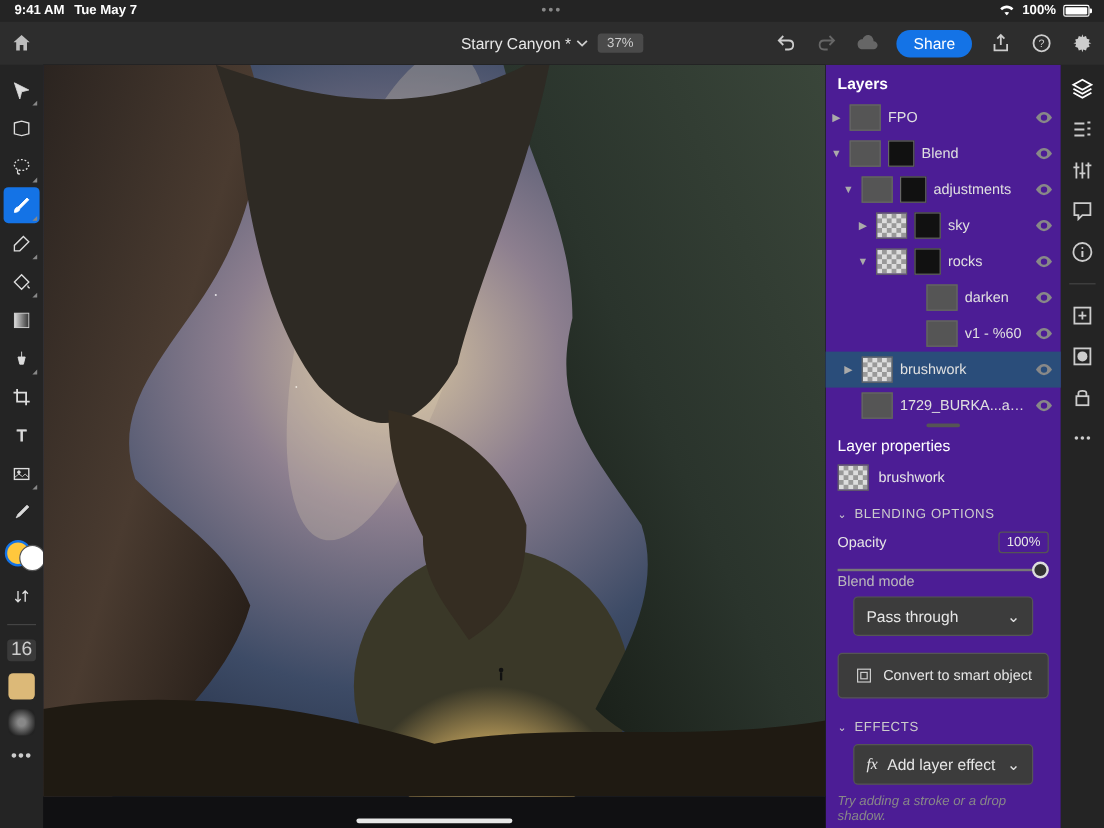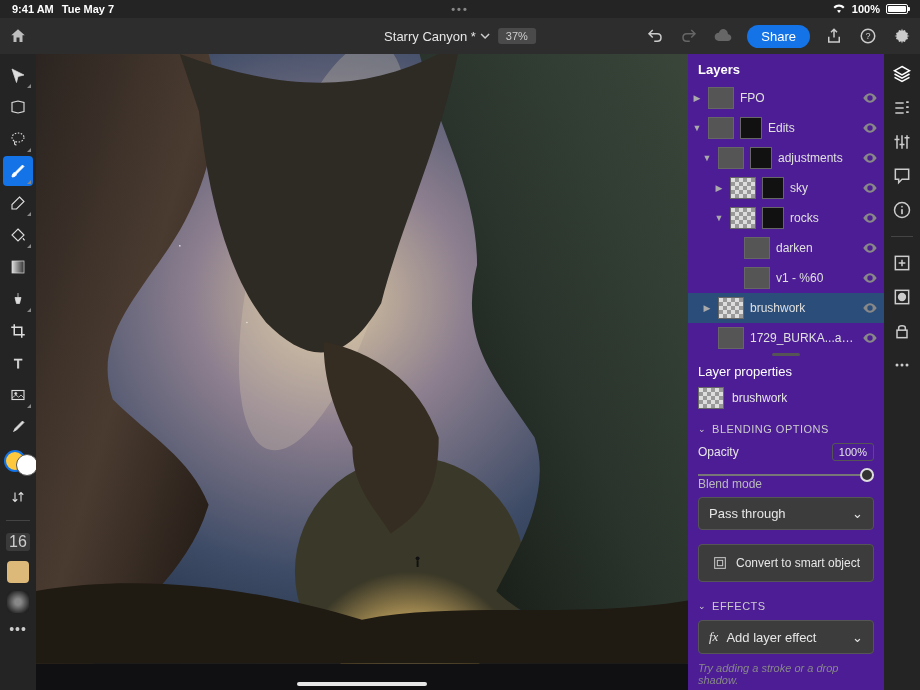--- a/index.html
+++ b/index.html
@@ -47,32 +47,32 @@
   .layer-row.selected { background: #2a4d7a; }
   .disclosure { width:10px; color:#aaa; font-size:9px; text-align:center; cursor:pointer;}
   .layer-thumb { width: 26px; height: 22px; border:1px solid #666; background:#555; flex-shrink:0;}
   .layer-thumb.checker { background: repeating-conic-gradient(#999 0 25%, #ddd 25% 50%); background-size: 8px 8px; }
   .layer-mask { width: 22px; height: 22px; border:1px solid #666; background:#111; flex-shrink:0;}
   .layer-name { flex:1; color:#e0e0e0; overflow:hidden; text-overflow:ellipsis; white-space:nowrap; font-size:12px;}
   .vis-eye { width:16px; height:16px; flex-shrink:0;}
   .vis-eye svg { width:16px; height:16px; fill:#888;}
   .indent-1 { padding-left: 14px; }
   .indent-2 { padding-left: 26px; }
-  .indent-3 { padding-left: 40px; }
+  .indent-3 { padding-left: 40px; margin-left: 28px; }
   .drag-handle { height:8px; display:flex; justify-content:center; align-items:center;}
   .drag-handle div { width:28px; height:3px; background:#555; border-radius:2px;}
   .prop-row { display:flex; align-items:center; gap:8px; padding: 4px 0;}
   .section-header { display:flex; align-items:center; gap:6px; color:#ccc; font-size:11px; letter-spacing:0.5px; padding: 8px 10px 4px; text-transform:uppercase;}
   .section-header .chev { font-size:9px;}
   .opacity-row { display:flex; align-items:center; justify-content:space-between; padding: 4px 10px;}
   .opacity-val { border:1px solid #555; padding:2px 6px; border-radius:3px; font-size:11px; min-width:42px; text-align:right;}
   .slider { position:relative; height:20px; margin:0 10px 6px;}
   .slider-track { position:absolute; left:0; right:0; top:9px; height:2px; background:#777;}
   .slider-knob { position:absolute; right:0; top:3px; width:14px; height:14px; border-radius:50%; background:#323232; border:2px solid #ddd;}
-  .dropdown { margin:4px 10px; background:#3c3c3c; border:1px solid #555; border-radius:4px; padding:8px 10px; display:flex; align-items:center; justify-content:space-between; font-size:13px;}
+  .dropdown { margin:4px 23px; background:#3c3c3c; border:1px solid #555; border-radius:4px; padding:8px 10px; display:flex; align-items:center; justify-content:space-between; font-size:13px;}
   .convert-btn { margin:10px 10px; background:#3c3c3c; border:1px solid #555; border-radius:4px; padding:10px; display:flex; align-items:center; gap:8px; font-size:12px; justify-content:center;}
   .hint-text { padding: 4px 10px; color:#888; font-size:11px; font-style:italic;}
   .label-small { color:#bbb; font-size:12px; padding: 6px 10px 2px;}
 
   .far-right { width: 36px; background: #242424; display:flex; flex-direction:column; align-items:center; padding-top:8px; gap:10px;}
   .far-right .icon-btn { width:24px; height:24px;}
   .far-right svg { width:20px; height:20px; fill:#ccc;}
   .far-divider { width:22px; height:1px; background:#444; margin:4px 0;}
 </style>
 </head>
@@ -312,21 +312,21 @@
           <div class="layer-thumb"></div>
           <span class="layer-name">FPO</span>
           <span class="vis-eye"><svg viewBox="0 0 24 24">
               <path d="M12 5 C6 5 2 12 2 12 C2 12 6 19 12 19 C18 19 22 12 22 12 C22 12 18 5 12 5 Z M12 16 A4 4 0 1 1 12 8 A4 4 0 1 1 12 16 Z"></path>
             </svg></span>
         </div>
         <div class="layer-row indent-0">
           <span class="disclosure">▼</span>
           <div class="layer-thumb"></div>
           <div class="layer-mask"></div>
-          <span class="layer-name">Edits</span>
+          <span class="layer-name">Blend</span>
           <span class="vis-eye"><svg viewBox="0 0 24 24">
               <path d="M12 5 C6 5 2 12 2 12 C2 12 6 19 12 19 C18 19 22 12 22 12 C22 12 18 5 12 5 Z M12 16 A4 4 0 1 1 12 8 A4 4 0 1 1 12 16 Z"></path>
             </svg></span>
         </div>
         <div class="layer-row indent-1">
           <span class="disclosure">▼</span>
           <div class="layer-thumb"></div>
           <div class="layer-mask"></div>
           <span class="layer-name">adjustments</span>
           <span class="vis-eye"><svg viewBox="0 0 24 24">

